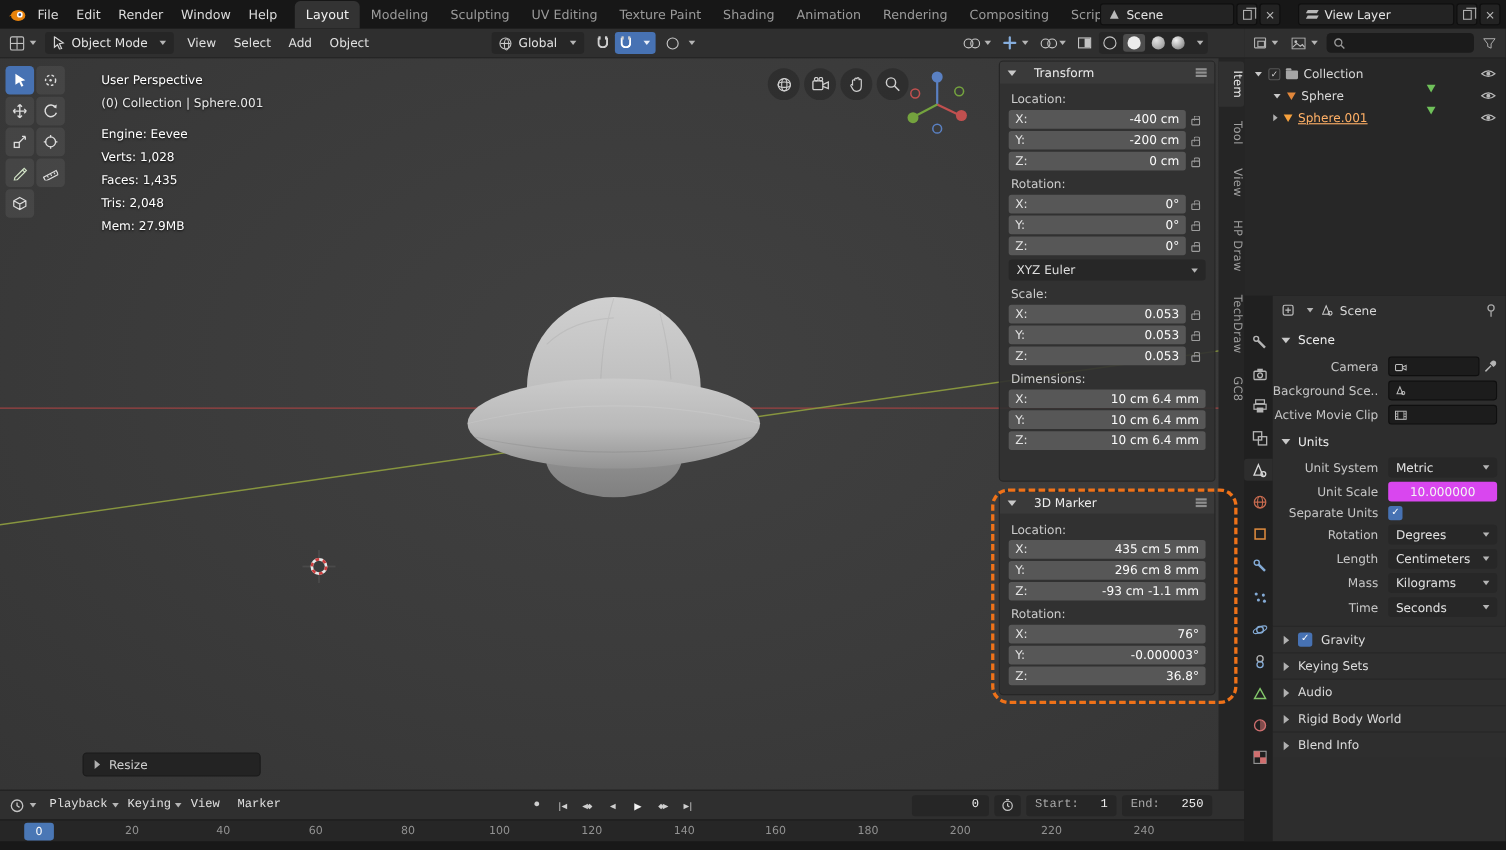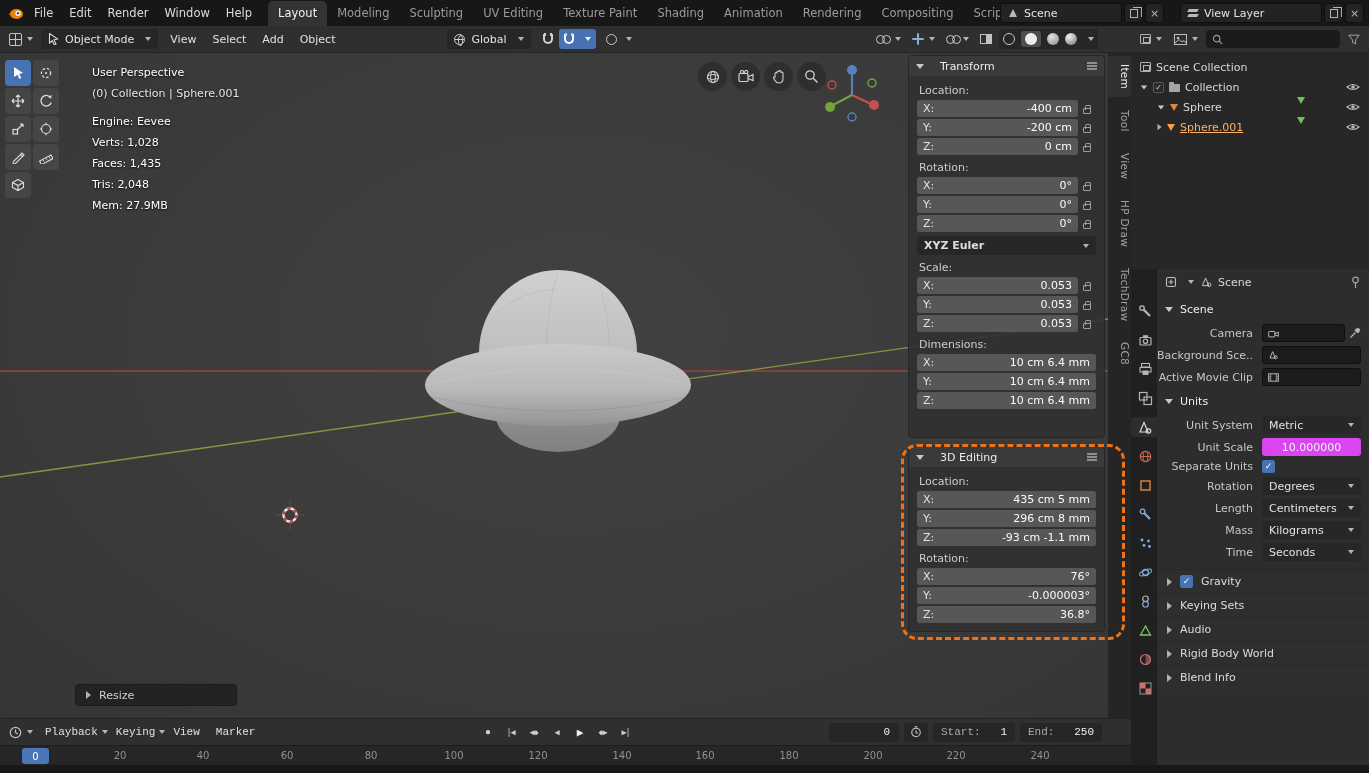--- a/index.html
+++ b/index.html
@@ -93,21 +93,21 @@
   .panel.cursorp { height:186px; margin-top:8px; }
   .panel-h { height:20px; background:#3a3a3a; display:flex; align-items:center; gap:16px; padding:0 7px; color:#ececec; }
   .panel-b { padding:2px 8px 8px; }
   .flabel { color:#cccccc; margin:6px 0 3px 2px; }
   .frow { display:flex; align-items:center; margin-bottom:2px; }
   .ffield { flex:1; height:17px; background:#575757; border-radius:2.5px; display:flex; align-items:center; justify-content:space-between; padding:0 6px; color:#fbfbfb; }
   .ffield .ax { opacity:.85; }
   .lockc { width:18px; display:flex; justify-content:center; flex:none;}
   .lock { position:relative; display:block; width:8px; height:6px; border:1px solid #9d9d9d; border-radius:1px; margin-top:4px;}
   .lock::before { content:""; position:absolute; left:1px; top:-4px; width:4px; height:4px; border:1px solid #9d9d9d; border-bottom:none; border-radius:2px 2px 0 0;}
-  .fdrop { height:19px; background:#272727; border-radius:3px; display:flex; align-items:center; justify-content:space-between; padding:0 7px; margin:4px 0 2px; color:#dedede;font-weight:bold; }
+  .fdrop { height:19px; background:#272727; border-radius:3px; display:flex; align-items:center; justify-content:space-between; padding:0 7px; margin:4px 0 2px; color:#dedede; }
 
   .annotation { left:901px; top:444px; width:224px; height:196px; border:3px dashed #ef7219; border-radius:16px; z-index:60; pointer-events:none; }
 
   
   .tabstrip { left:1108px; top:53px; width:23px; height:665px; background:#252525; display:flex; flex-direction:column; align-items:stretch; padding-top:3px; gap:5px; }
   .vtab { writing-mode:vertical-rl; padding:8px 0; color:#a0a0a0; font-size:10.5px; display:flex; justify-content:center; border-radius:0 3px 3px 0; letter-spacing:.3px;}
   .vtab.active { background:#303030; color:#efefef; }
 
   
   .outliner-h { left:1131px; top:26px; width:238px; height:27px; background:#2f2f2f; border-bottom:1px solid #232323; display:flex; align-items:center; gap:4px; padding:0 5px; }
@@ -578,21 +578,21 @@
                 <span class="ax">Z:</span>
                 <span class="val">10 cm 6.4 mm</span>
               </div>
           </div>
         </div>
       </section>
 
       <section class="panel cursorp">
         <div class="panel-h">
           <i class="tri-d"></i>
-          <span>3D Editing</span>
+          <span>3D Marker</span>
           <i class="grip"></i>
         </div>
         <div class="panel-b">
           <div class="flabel">Location:</div>
           <div class="frow">
               <div class="ffield">
                 <span class="ax">X:</span>
                 <span class="val">435 cm 5 mm</span>
               </div>
             </div>
@@ -642,24 +642,20 @@
   <div class="tabstrip abs">
     <span class="vtab active">Item</span>
     <span class="vtab">Tool</span>
     <span class="vtab">View</span>
     <span class="vtab">HP Draw</span>
     <span class="vtab">TechDraw</span>
     <span class="vtab">GC8</span>
   </div>
 
   <div class="outliner-b abs">
-    <div class="orow">
-      <span class="colbox"></span>
-      <span class="name">Scene Collection</span>
-    </div>
     <div class="orow">
       <i class="tri-d" style="transform:scale(.8)"></i>
       <span class="ochk">✓</span>
       <span class="folder"></span>
       <span class="name">Collection</span>
       <span class="o-eye">
         <svg width="14" height="10" viewBox="0 0 14 10">
             <path d="M1,5 Q7,0 13,5 Q7,10 1,5 Z" fill="none" stroke="#b8b8b8" stroke-width="1.1"></path>
             <circle cx="7" cy="5" r="1.8" fill="#b8b8b8"></circle>
           </svg>

